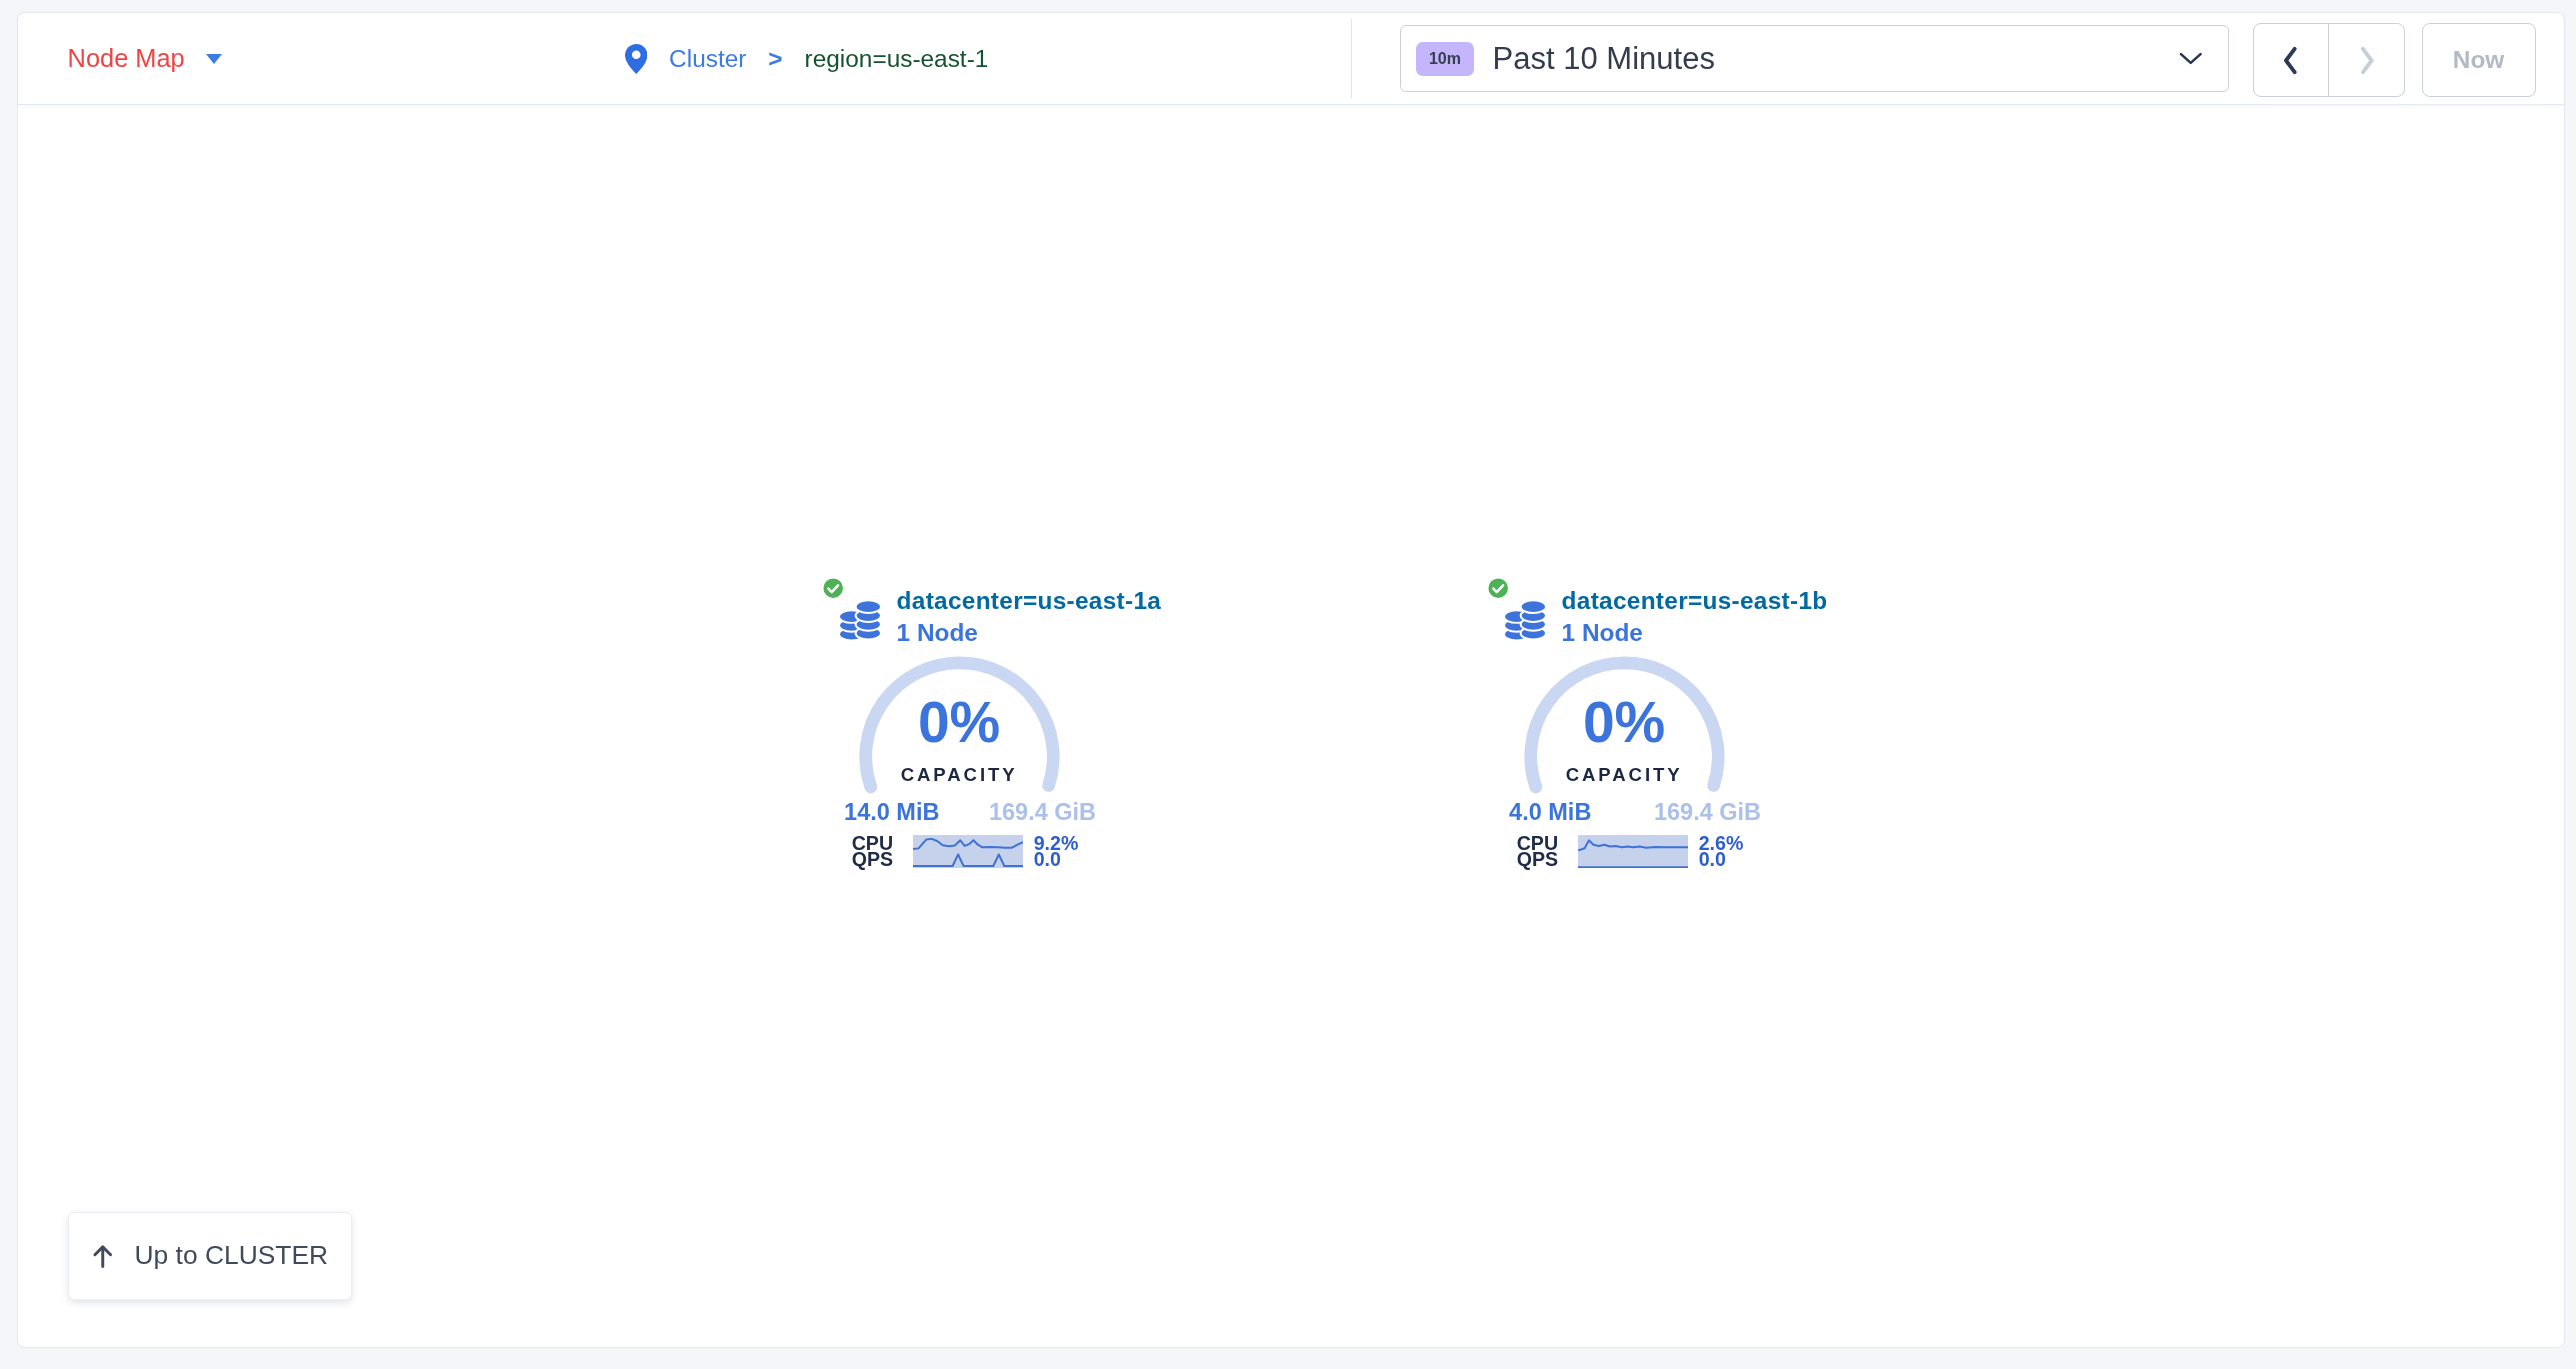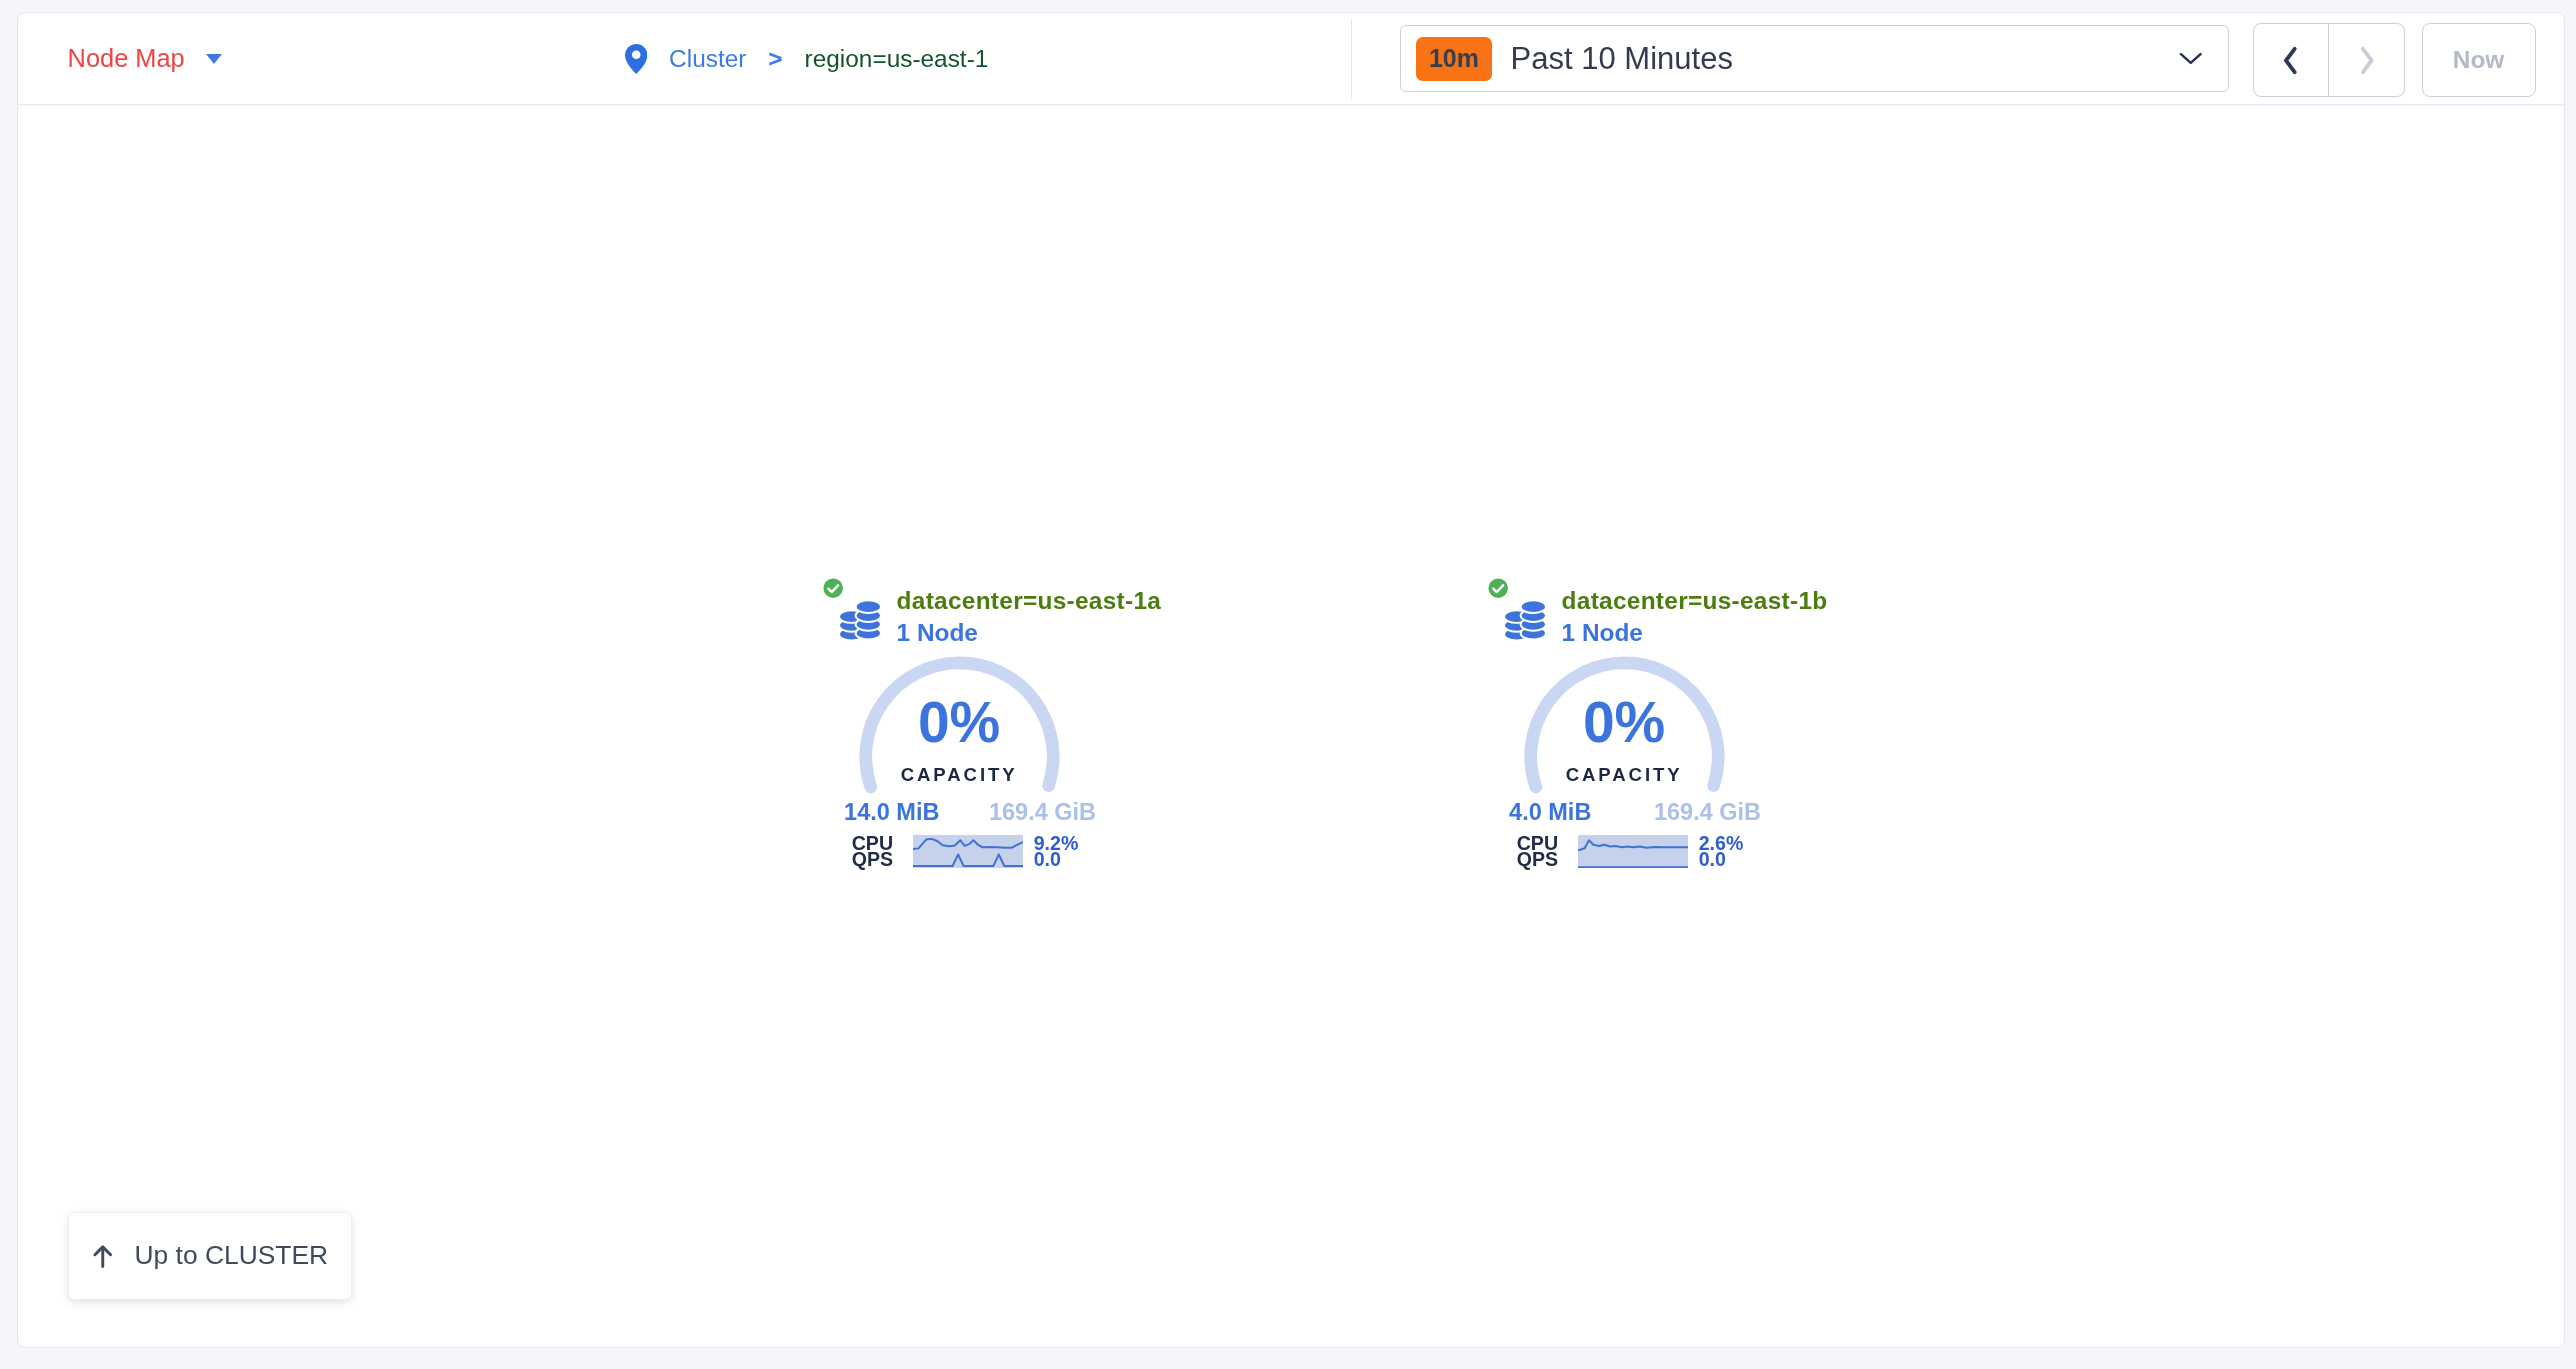--- a/index.html
+++ b/index.html
@@ -36,22 +36,22 @@
   .breadcrumb .current{color:#14532d;font-weight:400;}
   .header-divider{
     position:absolute;left:1333px;top:5.9px;height:80px;width:1px;background:#e2e6ec;
   }
   .time-select{
     position:absolute;left:1382px;top:12.7px;width:829px;height:67px;
     border:1.5px solid #c9cfdb;border-radius:5.9px;box-sizing:border-box;
     display:flex;align-items:center;background:#fff;cursor:pointer;
   }
   .time-badge{
-    margin-left:15.6px;background:#f97316;border-radius:6.8px;
-    padding:7.8px 12.7px;font-size:25px;font-weight:700;color:#353f52;
+    margin-left:15.6px;background:#c4b5fd;border-radius:6.8px;
+    padding:7.8px 12.7px;font-size:16px;font-weight:700;color:#353f52;
   }
   .time-label{margin-left:19px;font-size:31px;font-weight:400;color:#333b4d;}
   .time-chevron{position:absolute;right:25.4px;top:50%;transform:translateY(-50%);}
   .nav-group{
     position:absolute;left:2235px;top:10.8px;width:152px;height:74px;
     border:1.5px solid #c9cfdb;border-radius:7.8px;box-sizing:border-box;
     display:flex;background:#fff;
   }
   .nav-btn{flex:1;display:flex;align-items:center;justify-content:center;cursor:pointer;}
   .nav-btn.prev{border-right:1px solid #c9cfdb;}
@@ -60,21 +60,21 @@
     border:1.5px solid #c9cfdb;border-radius:7.8px;box-sizing:border-box;
     display:flex;align-items:center;justify-content:center;
     font-size:24.4px;font-weight:700;color:#b3bac6;background:#fff;cursor:default;
   }
   
   .dc-card{position:absolute;width:293px;height:329px;}
   .dc-card.c0{left:803px;top:563px;}
   .dc-card.c1{left:1468px;top:563px;}
   .dc-icon{position:absolute;left:17.6px;top:17.6px;}
   .dc-check{position:absolute;left:0px;top:0px;z-index:2;}
-  .dc-title{position:absolute;left:76px;top:11.7px;font-size:24.4px;font-weight:700;color:#4d7c0f;letter-spacing:0.3px;white-space:nowrap;}
+  .dc-title{position:absolute;left:76px;top:11.7px;font-size:24.4px;font-weight:700;color:#0369a1;letter-spacing:0.3px;white-space:nowrap;}
   .dc-sub{position:absolute;left:76px;top:43px;font-size:24.4px;font-weight:700;color:#3a74dc;}
   .dc-gauge{position:absolute;left:35px;top:77px;}
   .dc-pct{position:absolute;left:35px;top:113px;width:207px;text-align:center;font-size:57px;font-weight:700;color:#3a74dc;}
   .dc-cap{position:absolute;left:35px;top:188px;width:207px;text-align:center;font-size:18.6px;font-weight:700;letter-spacing:2.9px;color:#1c2742;}
   .dc-values{position:absolute;left:23.5px;top:223px;width:252px;display:flex;justify-content:space-between;font-size:23.5px;font-weight:600;}
   .dc-values .used{color:#3a74dc;}
   .dc-values .total{color:#abc0ea;}
   .metric-row{position:absolute;left:23.5px;width:256px;height:23.5px;display:flex;align-items:center;}
   .metric-row.m0{top:256px;}
   .metric-row.m1{top:272px;}

